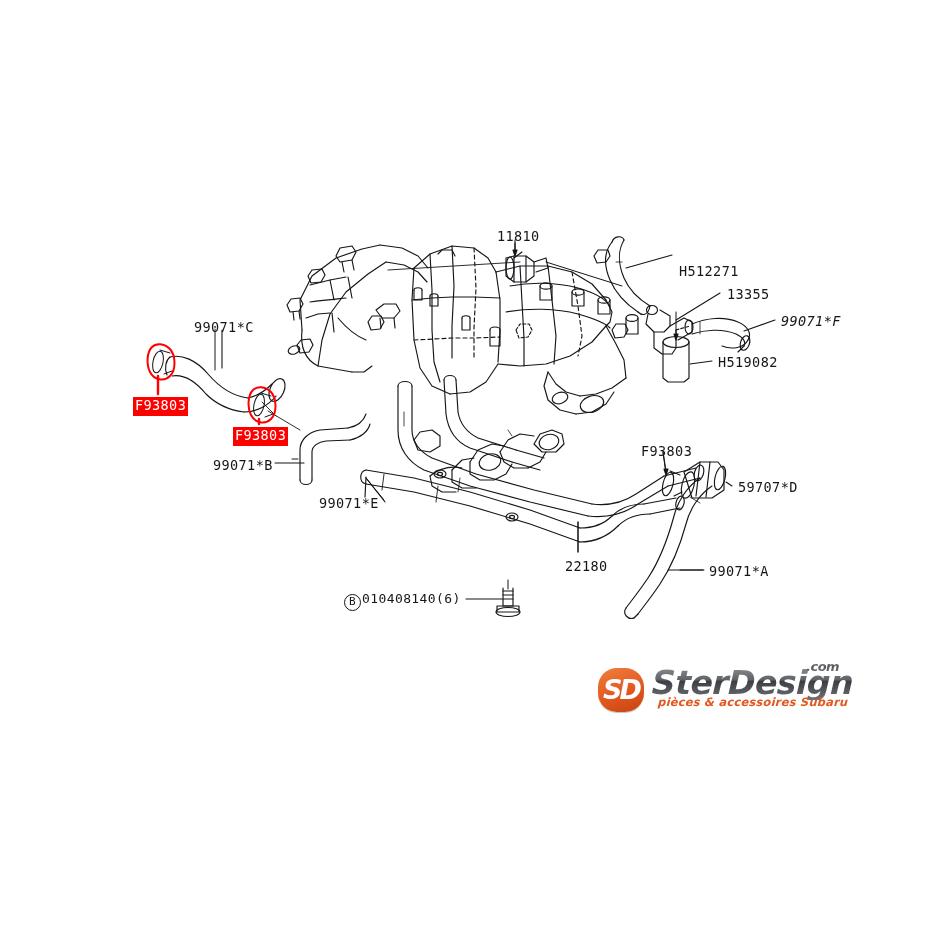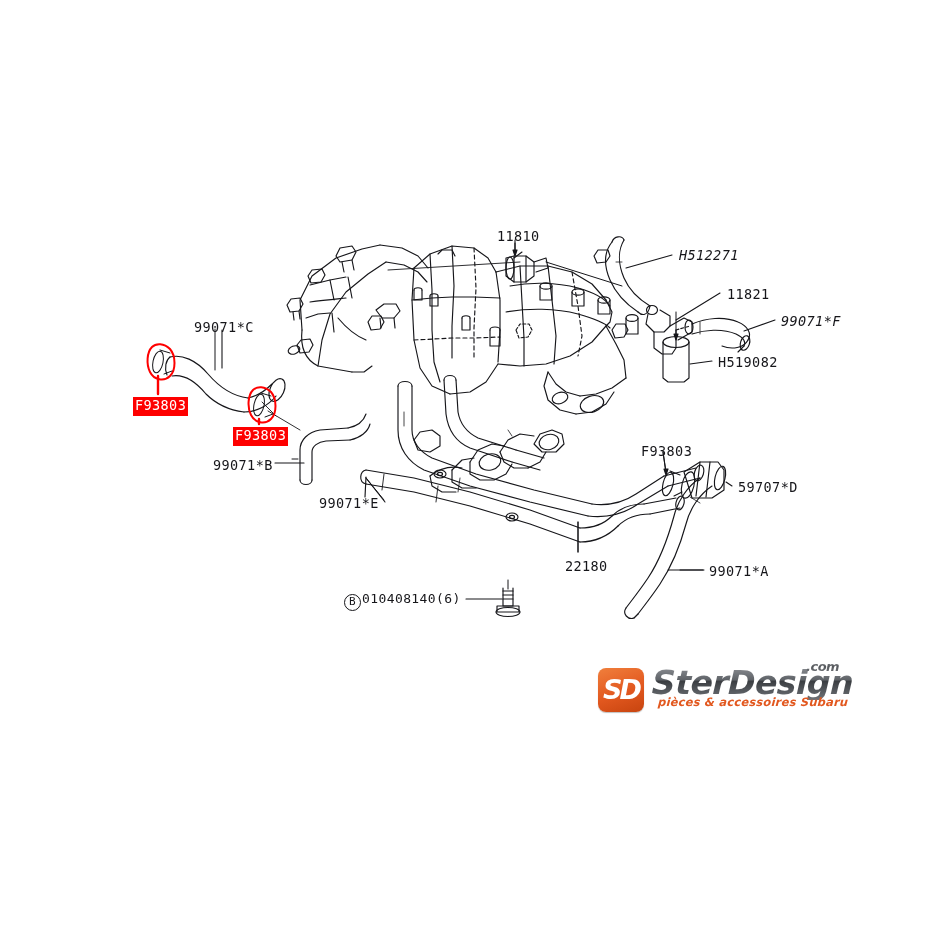--- a/index.html
+++ b/index.html
@@ -68,21 +68,21 @@
     position: absolute;
     left: 598px;
     top: 662px;
     width: 266px;
     height: 58px;
   }
   #wm-mark {
     position: absolute;
     left: 0px; top: 6px;
     width: 46px; height: 44px;
-    border-radius: 8px;
+    border-radius: 19px;
     background: linear-gradient(160deg, #f07f3c 0%, #e2581f 55%, #c7440f 100%);
     box-shadow: 0 1px 1px rgba(0,0,0,0.25);
   }
   #wm-mark span {
     position: absolute;
     left: 0; top: 0; right: 0; bottom: 0;
     color: #ffffff;
     font-family: "DejaVu Sans", sans-serif;
     font-style: italic;
     font-weight: bold;
@@ -437,22 +437,22 @@
       </g>
 
       <g stroke-width="1">
         <path d="M366 478 L384 500"></path>
       </g>
 
     </g>
   </svg>
 
   <div class="callout" style="left:497px; top:230px;">11810</div>
-  <div class="callout" style="left:679px; top:249px;font-style:italic;">H512271</div>
-  <div class="callout" style="left:727px; top:288px;">11821</div>
+  <div class="callout" style="left:679px; top:265px;">H512271</div>
+  <div class="callout" style="left:727px; top:288px;">13355</div>
   <div class="callout" style="left:781px; top:315px;font-style:italic;">99071*F</div>
   <div class="callout" style="left:718px; top:356px;">H519082</div>
   <div class="callout" style="left:194px; top:321px;">99071*C</div>
   <div class="callout" style="left:213px; top:459px;">99071*B</div>
   <div class="callout" style="left:319px; top:497px;">99071*E</div>
   <div class="callout" style="left:641px; top:445px;">F93803</div>
   <div class="callout" style="left:738px; top:481px;">59707*D</div>
   <div class="callout" style="left:565px; top:560px;">22180</div>
   <div class="callout" style="left:709px; top:565px;text-align:center;">99071*A</div>
 

